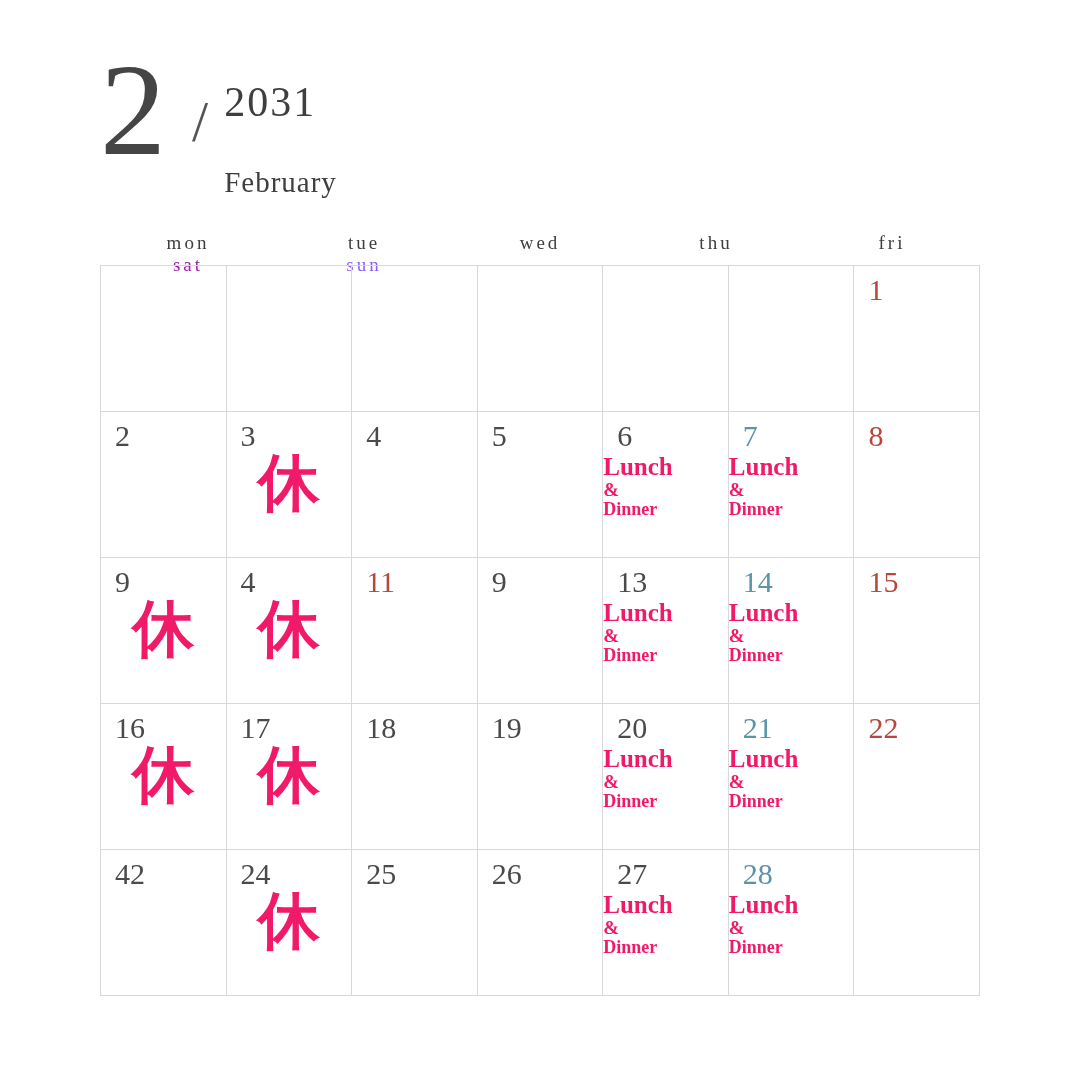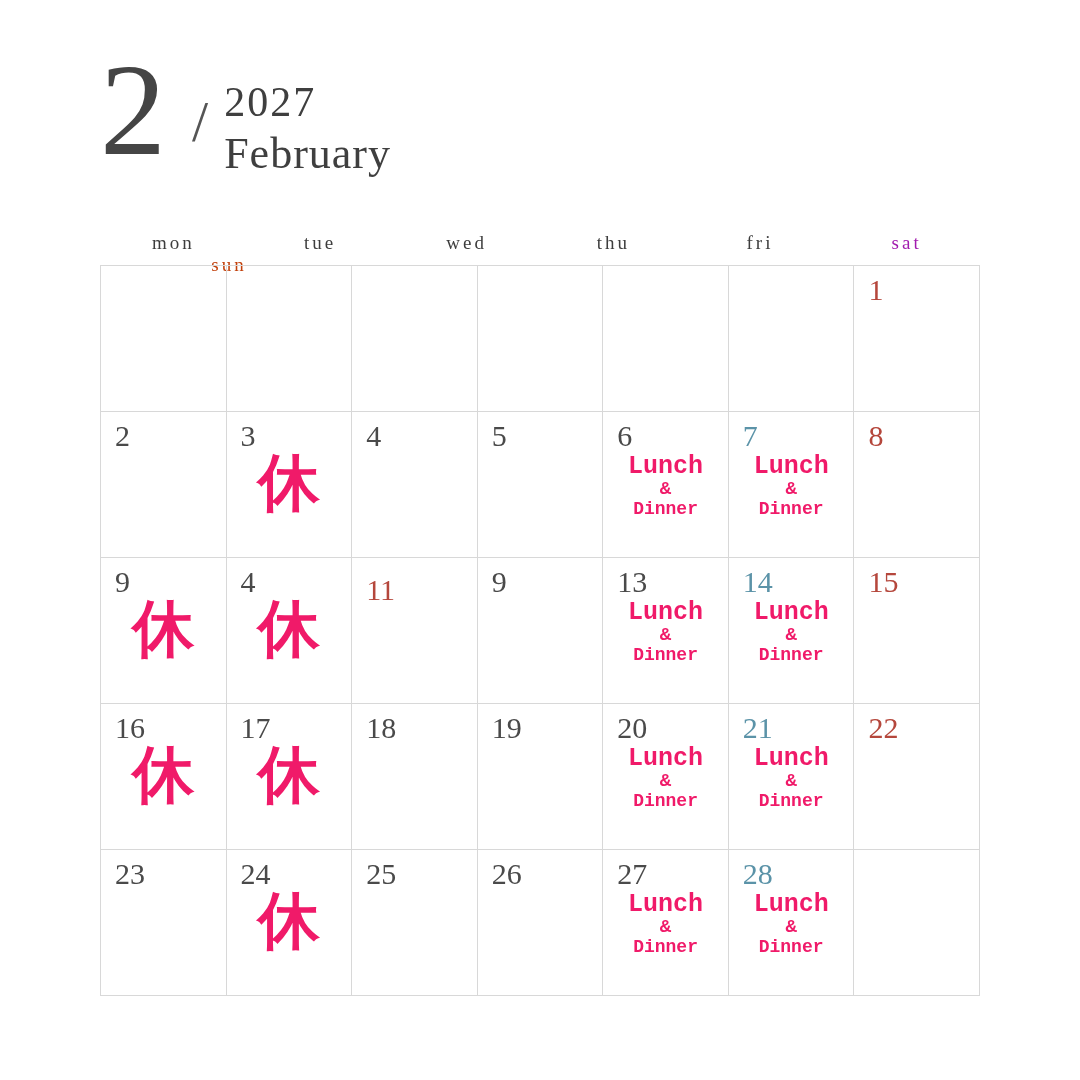--- a/index.html
+++ b/index.html
@@ -50,43 +50,44 @@
     margin-top: 34px;
     font-family: "Liberation Serif", serif;
     color: #3f3f3f;
   }
   .year {
     font-size: 42px;
     line-height: 1.18;
     letter-spacing: 2px;
   }
   .month-name {
-    font-size: 44px;
+    font-size: 29px;
     line-height: 1.18;
     letter-spacing: 1px;
+    margin-top: 37px;
   }
 
   
   .weekdays {
     position: absolute;
     left: 100px;
     top: 232px;
     width: 880px;
     display: grid;
-    grid-template-columns: repeat(6, 1fr);
+    grid-template-columns: repeat(5, 1fr);
   }
   .weekday {
     text-align: center;
     font-family: "Liberation Serif", serif;
     font-size: 19px;
     letter-spacing: 3px;
     color: #3d3d3d;
   }
   .weekday.sat { color: #a21caf; }
-  .weekday.sun { color: #c2410c; text-align: right; }
+  .weekday.sun { color: #8b5cf6; }
 
   
   .grid {
     position: absolute;
     left: 100px;
     top: 265px;
     width: 880px;
     display: grid;
     grid-template-columns: repeat(7, 1fr);
     grid-auto-rows: 146px;
@@ -105,60 +106,59 @@
     position: absolute;
     left: 14px;
     top: 6px;
     font-family: "Liberation Serif", serif;
     font-size: 30px;
     color: #4a4a4a;
     line-height: 1.2;
   }
   .daynum.sat { color: #5b93a8; }
   .daynum.sun { color: #b5473c; }
-  .daynum.holiday { color: #b5473c; margin-top: 8px; }
+  .daynum.holiday { color: #b5473c; }
 
   .closed {
     position: absolute;
     left: 0;
     right: 0;
     top: 40px;
     text-align: center;
     font-family: "DejaVu Sans", sans-serif;
     font-size: 62px;
     font-weight: 700;
     color: #f01a69;
     line-height: 1;
   }
 
   .service {
     position: absolute;
     left: 0;
     right: 0;
     top: 42px;
-    text-align: center;
     color: #f01a69;
-    font-family: Liberation Mono, monospace;
+    font-family: Liberation Serif, serif;
     font-weight: 700;
     line-height: 1.0;
   }
   .service .l1 { font-size: 25px; display: block; }
   .service .l2 { font-size: 19px; display: block; margin: 1px 0; }
   .service .l3 { font-size: 18px; display: block; }
 </style>
 </head>
 <body>
 
 <div class="page">
 
   <div class="header">
     <div class="month-number">2</div>
     <div class="slash">/</div>
     <div class="year-block">
-      <div class="year">2027</div>
+      <div class="year">2031</div>
       <div class="month-name">February</div>
     </div>
   </div>
 
   <div class="weekdays">
       <div class="weekday">mon</div>
       <div class="weekday">tue</div>
       <div class="weekday">wed</div>
       <div class="weekday">thu</div>
       <div class="weekday">fri</div>
@@ -268,21 +268,21 @@
         <div class="service">
           <span class="l1">Lunch</span>
           <span class="l2">&amp;</span>
           <span class="l3">Dinner</span>
         </div>
       </div>
       <div class="cell">
         <div class="daynum sun">22</div>
       </div>
       <div class="cell">
-        <div class="daynum">23</div>
+        <div class="daynum">42</div>
       </div>
       <div class="cell">
         <div class="daynum">24</div>
         <div class="closed">休</div>
       </div>
       <div class="cell">
         <div class="daynum">25</div>
       </div>
       <div class="cell">
         <div class="daynum">26</div>

